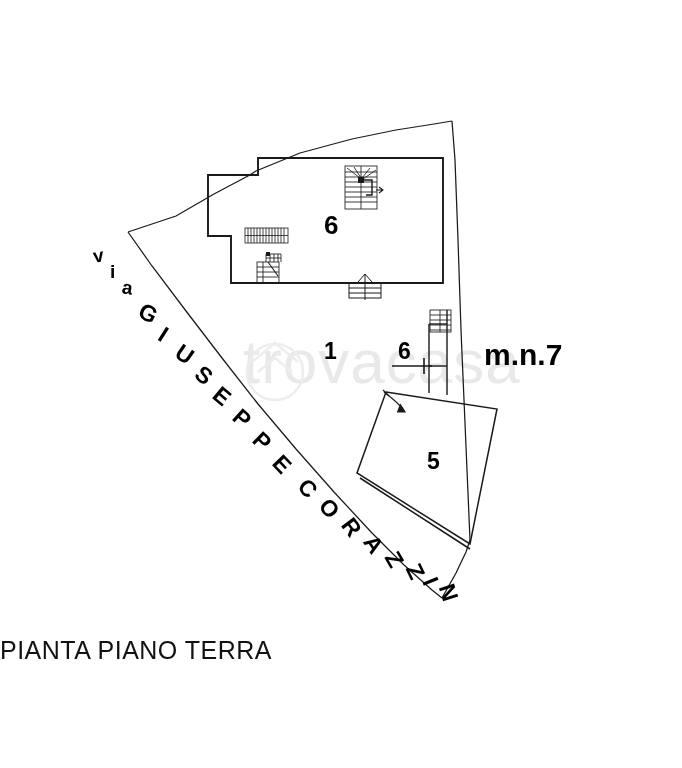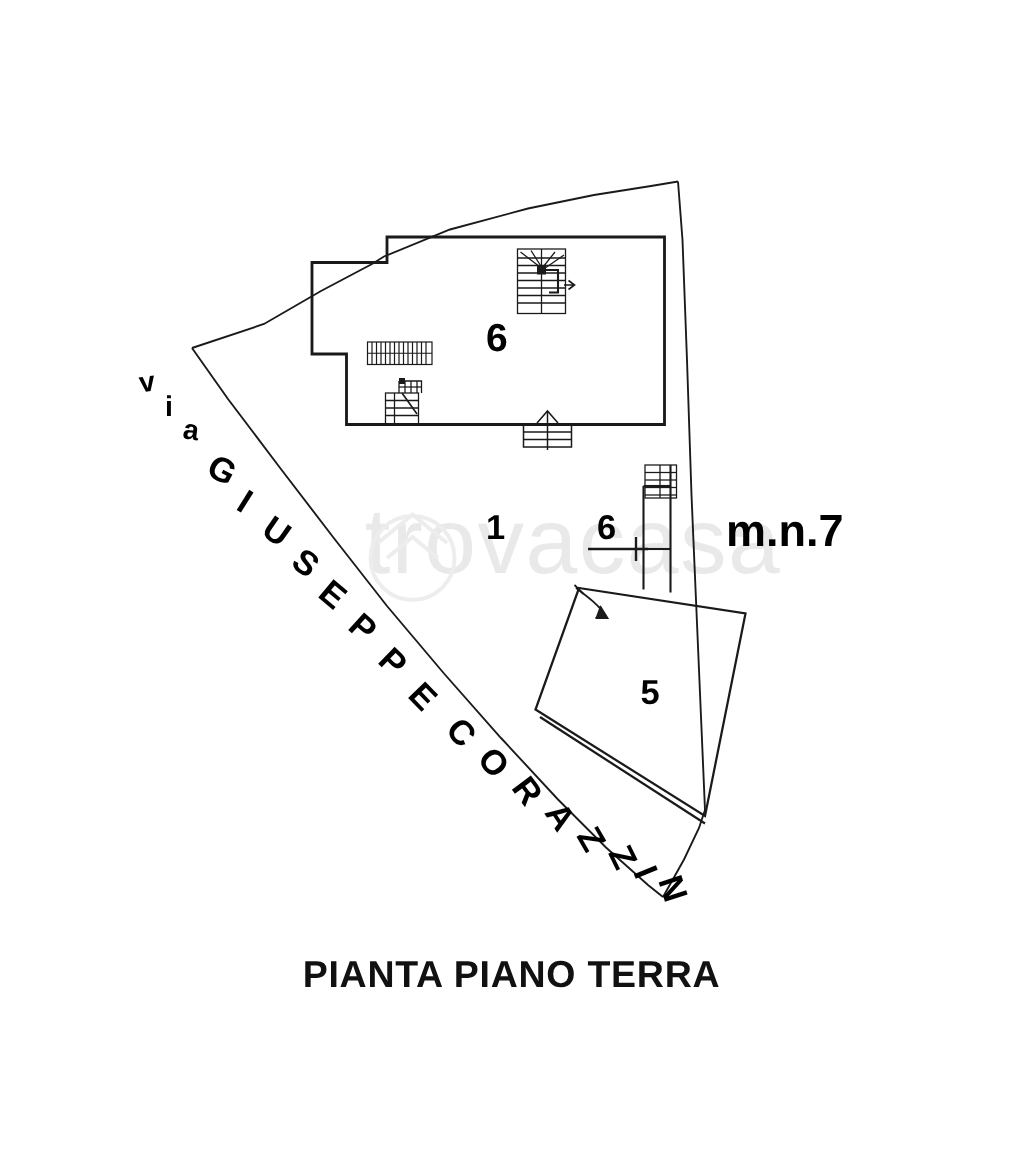--- a/index.html
+++ b/index.html
@@ -28,24 +28,23 @@
     top: 0;
     width: 682px;
     height: 768px;
     display: block;
   }
   .plan-title {
     position: absolute;
     left: 0;
     top: 636px;
     width: 682px;
-    text-align: center;
     font-family: "Liberation Sans", sans-serif;
     font-size: 25px;
-    font-weight: 700;
+    font-weight: 400;
     letter-spacing: 0.5px;
     color: #111111;
     white-space: nowrap;
   }
   .room-label {
     position: absolute;
     font-family: "Liberation Sans", sans-serif;
     font-weight: bold;
     color: #000000;
     white-space: nowrap;

